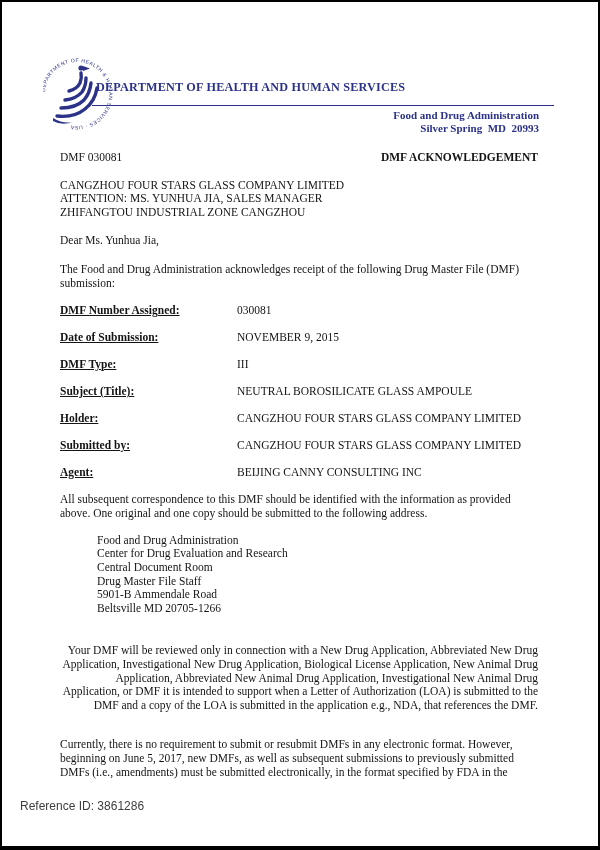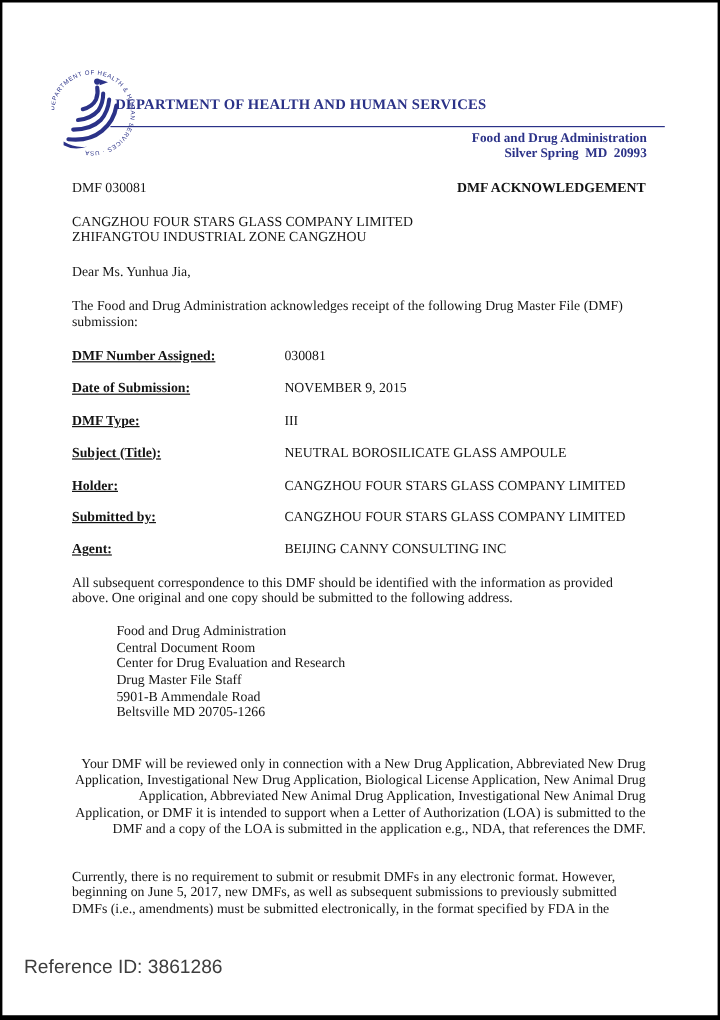--- a/index.html
+++ b/index.html
@@ -50,21 +50,21 @@
   .field-value { flex:1;padding-left:30px; }
 
   .correspondence { margin-top:13.5px; }
   .submit-address { margin-top:13.5px; margin-left:37px; }
   .review { margin-top:29px;text-align:right; }
   .electronic { margin-top:26px; }
 
   .reference {
     position:absolute; left:18px; top:798px;
     font-family:"Liberation Sans", sans-serif;
-    font-size:16px; color:#3d3d3d;
+    font-size:12px; color:#3d3d3d;
   }
 </style>
 </head>
 <body>
 
 <div class="page">
 
   <svg class="logo" viewBox="0 0 70 76" xmlns="http://www.w3.org/2000/svg" aria-hidden="true">
     <defs>
       <path id="sealArc" d="M 2 38 A 32 32 0 1 1 66 38 A 32 32 0 1 1 2 38" fill="none"></path>
@@ -96,20 +96,21 @@
 
   <div class="content">
 
     <div class="ref-title-row">
       <span>DMF 030081</span>
       <span class="doc-title">DMF ACKNOWLEDGEMENT</span>
     </div>
 
     <div class="recipient">
       <div>CANGZHOU FOUR STARS GLASS COMPANY LIMITED</div>
+      <div>ATTENTION: MS. YUNHUA JIA, SALES MANAGER</div>
       <div>ZHIFANGTOU INDUSTRIAL ZONE CANGZHOU</div>
     </div>
 
     <div class="salutation">Dear Ms. Yunhua Jia,</div>
 
     <div class="intro">The Food and Drug Administration acknowledges receipt of the following Drug Master File (DMF) submission:</div>
 
     <div class="fields">
       <div class="field-row">
         <span class="field-label">DMF Number Assigned:</span>
@@ -138,22 +139,22 @@
       <div class="field-row">
         <span class="field-label">Agent:</span>
         <span class="field-value">BEIJING CANNY CONSULTING INC</span>
       </div>
     </div>
 
     <div class="correspondence">All subsequent correspondence to this DMF should be identified with the information as provided above. One original and one copy should be submitted to the following address.</div>
 
     <div class="submit-address">
       <div>Food and Drug Administration</div>
+      <div>Center for Drug Evaluation and Research</div>
       <div>Central Document Room</div>
-      <div>Center for Drug Evaluation and Research</div>
       <div>Drug Master File Staff</div>
       <div>5901-B Ammendale Road</div>
       <div>Beltsville MD 20705-1266</div>
     </div>
 
     <div class="review">Your DMF will be reviewed only in connection with a New Drug Application, Abbreviated New Drug Application, Investigational New Drug Application, Biological License Application, New Animal Drug Application, Abbreviated New Animal Drug Application, Investigational New Animal Drug Application, or DMF it is intended to support when a Letter of Authorization (LOA) is submitted to the DMF and a copy of the LOA is submitted in the application e.g., NDA, that references the DMF.</div>
 
     <div class="electronic">Currently, there is no requirement to submit or resubmit DMFs in any electronic format.  However, beginning on June 5, 2017, new DMFs, as well as subsequent submissions to previously submitted DMFs (i.e., amendments) must be submitted electronically, in the format specified by FDA in the</div>
 
   </div>

